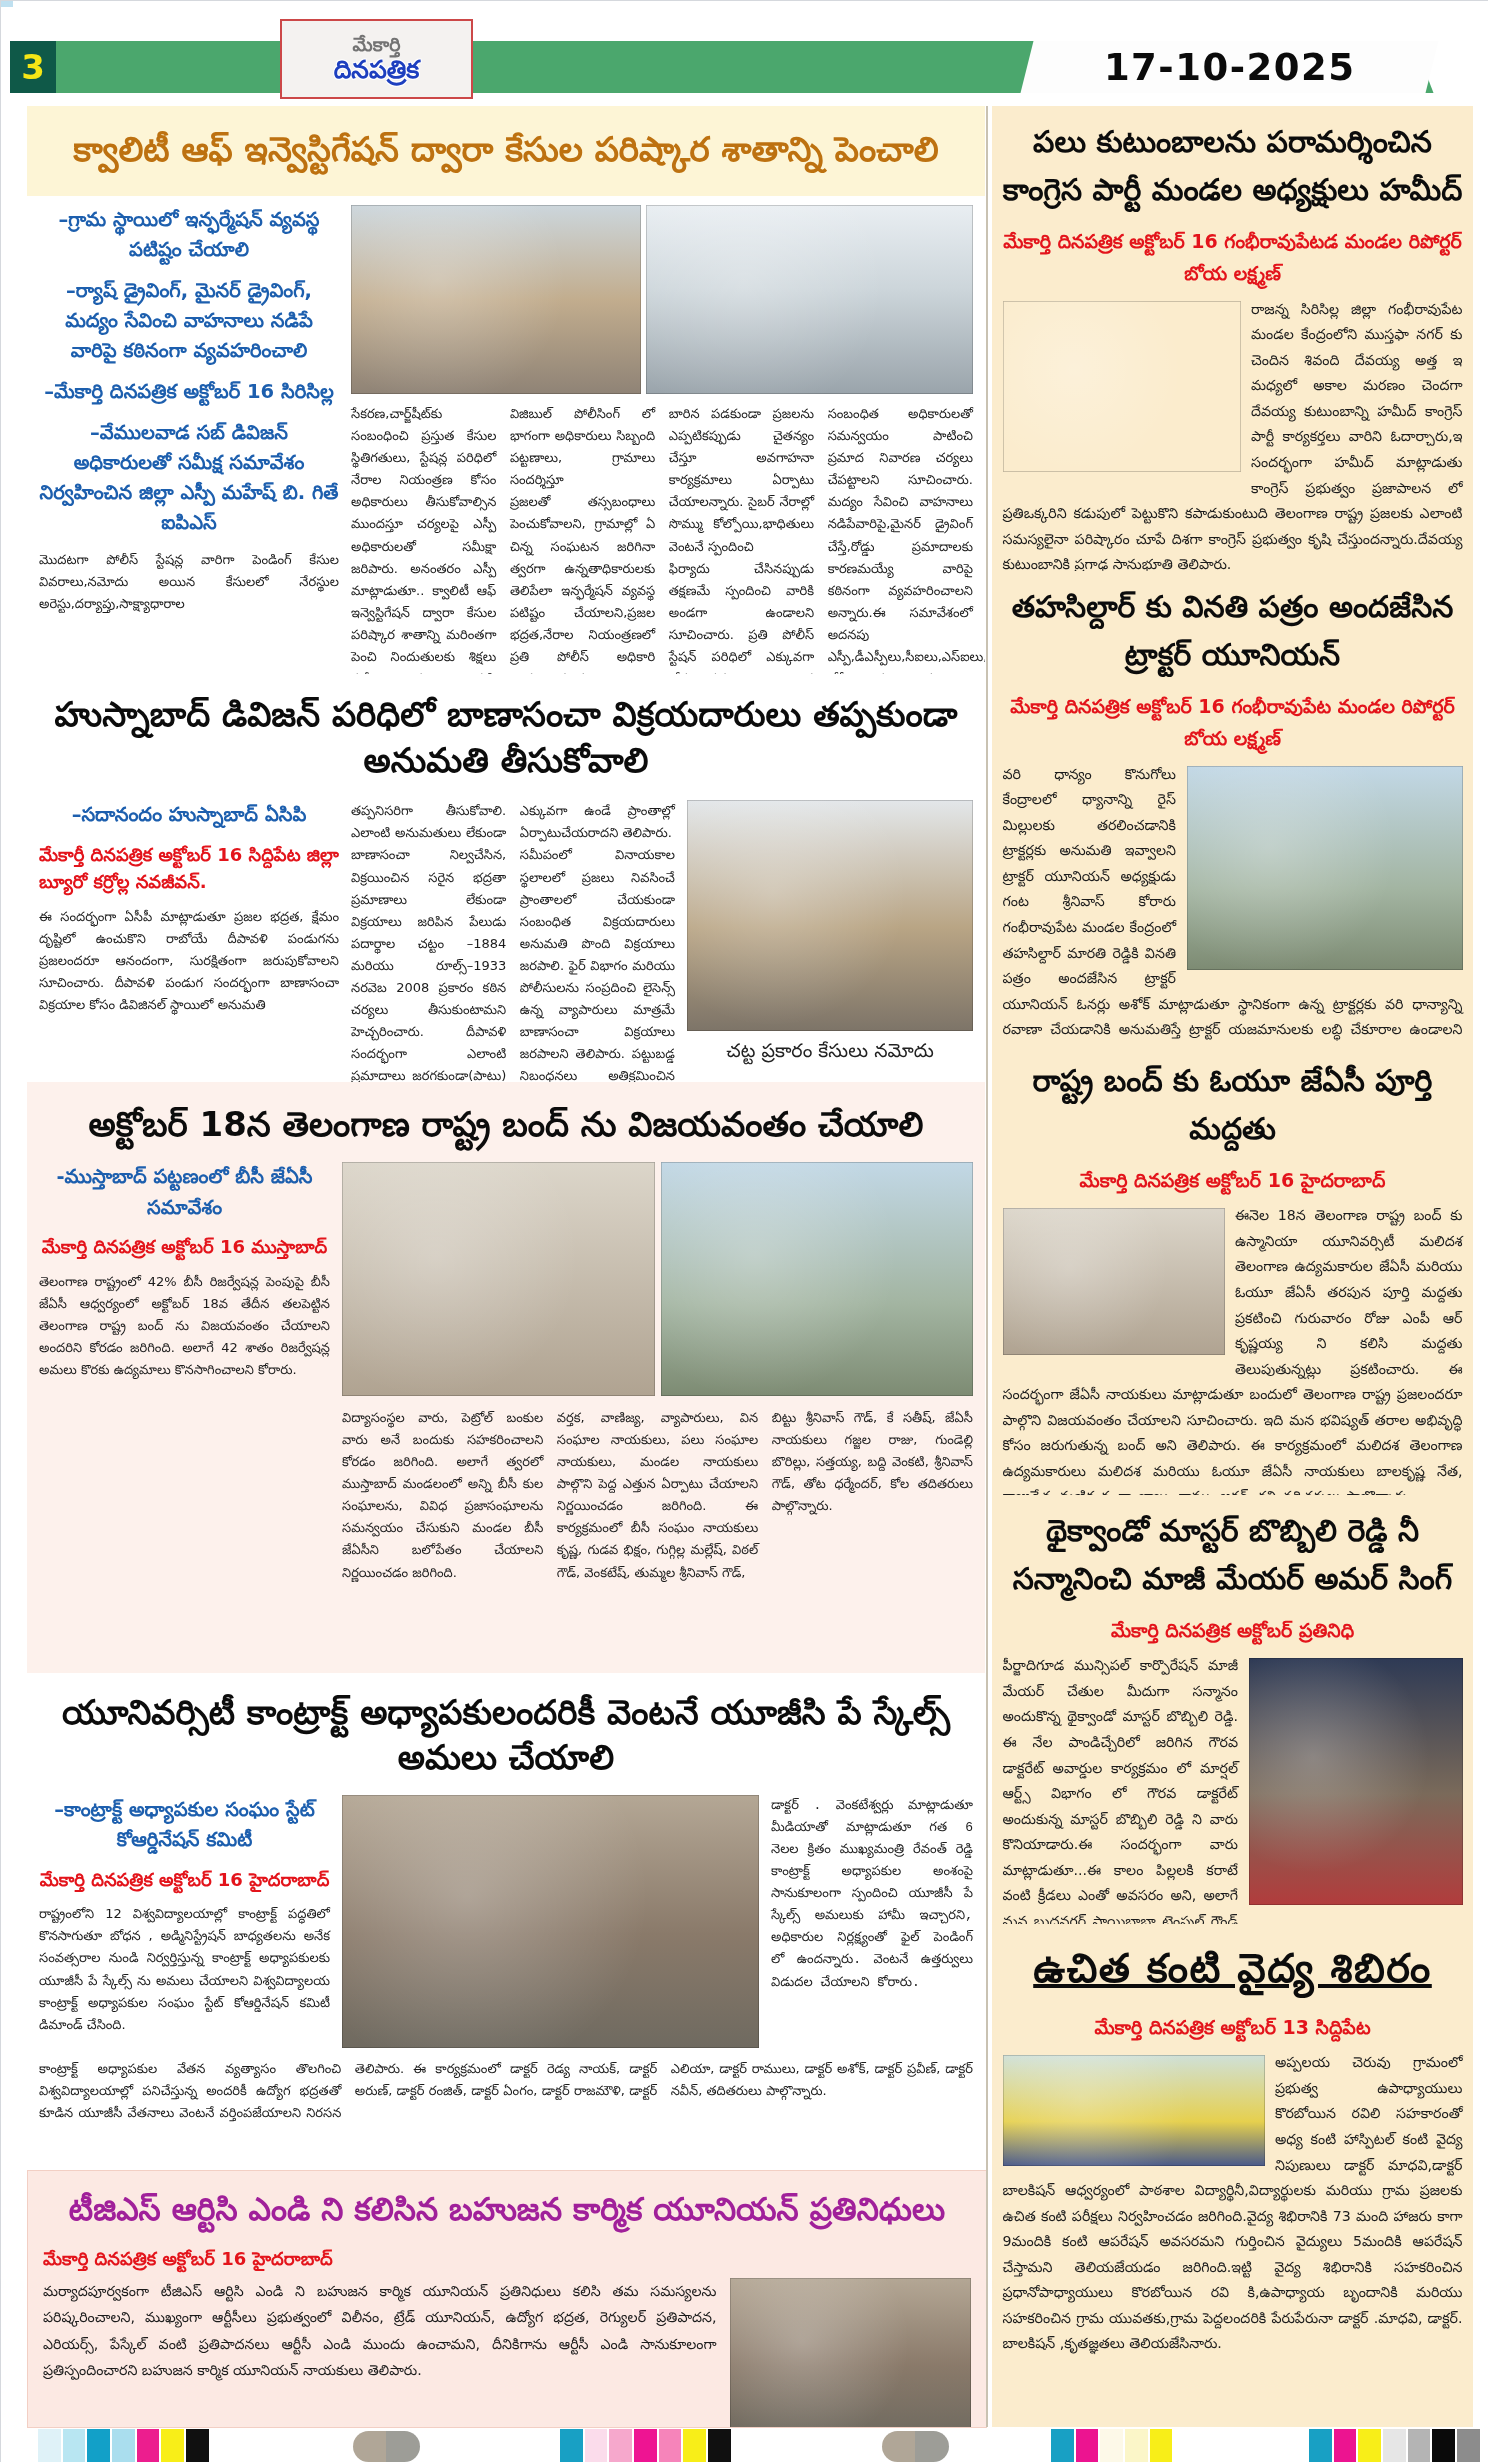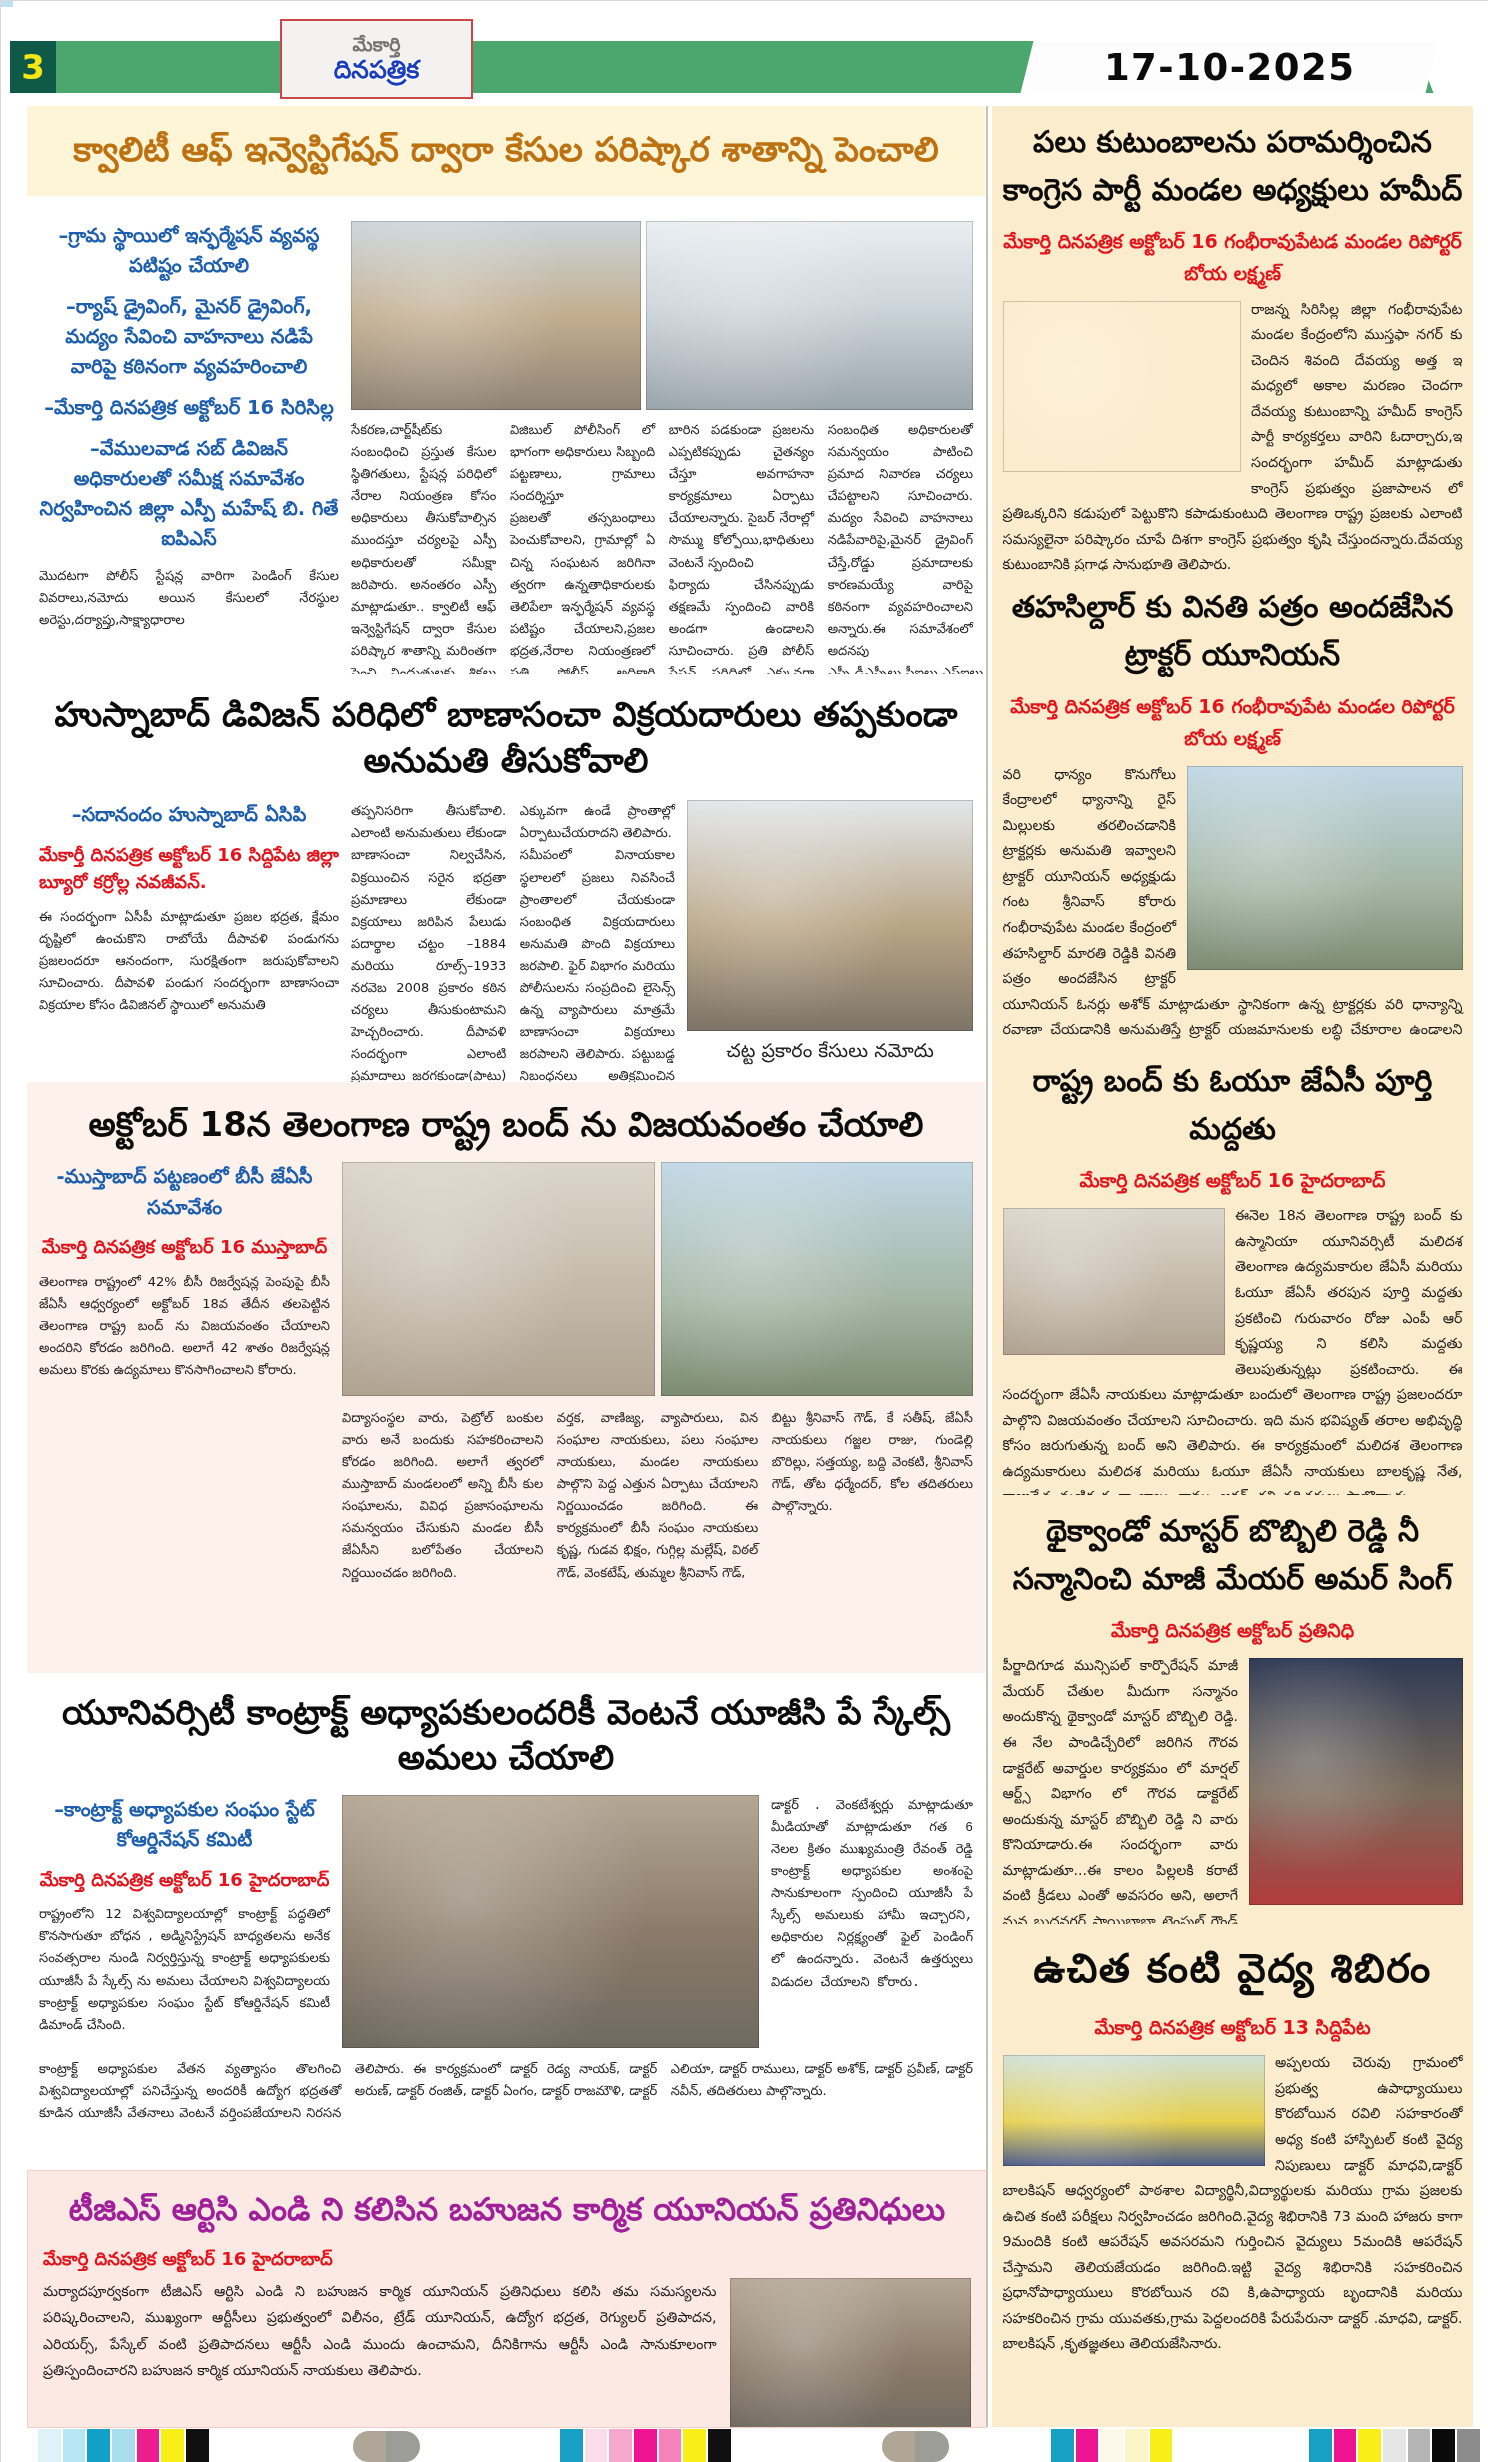--- a/index.html
+++ b/index.html
@@ -39,21 +39,21 @@
   .ph-crowd{background:linear-gradient(180deg,#dcd6ca 0%,#b0a391 100%);}
   .ph-school{background:linear-gradient(180deg,#cfe0d8 0%,#e6d04e 60%,#4a5a8a 100%);}
   .ph-grad{background:linear-gradient(180deg,#2e3a55 0%,#7a6a5a 55%,#b23c3c 100%);}
   .cap{font-size:19px;color:#222;text-align:center;margin-top:7.5px;}
 
   
   .lblock{position:absolute;left:26px;width:958px;overflow:hidden;}
   .l1{top:105px;height:568px;}
   .l1-head{background:#fdf5d6;padding:22.5px 12px 19.5px;color:#bd7110;font-size:34px;font-weight:bold;
         text-align:center;white-space:nowrap;overflow:hidden;}
-  .l1-body{display:flex;gap:12px;padding:9px 12px 0;margin-top:16px;}
+  .l1-body{display:flex;gap:12px;padding:9px 12px 0;}
   .l1-leadcol{width:300px;flex:none;}
   .l1-main{flex:1;min-width:0;}
   .l1-photos{display:flex;gap:4.5px;height:189px;}
   .l1-photos .p1{width:47%;}
   .l1-photos .p2{width:53%;}
   .cols4{column-count:4;column-gap:13.5px;margin-top:9px;}
   .cols3{column-count:3;column-gap:13.5px;}
   .cols2{column-count:2;column-gap:13.5px;}
   .leadgap{margin-bottom:10.5px;}
 
@@ -99,21 +99,21 @@
   .r1{height:465px;}
   .r1 .ph{float:left;width:238px;height:171px;margin:4.5px 10.5px 4.5px 0;}
   .r2{height:474px;}
   .r2 .ph{float:right;width:276px;height:204px;margin:4.5px 0 4.5px 10.5px;}
   .r3{height:450px;}
   .r3 .ph{float:left;width:222px;height:147px;margin:4.5px 10.5px 4.5px 0;}
   .r4{height:429px;}
   .r4 .ph{float:right;width:214px;height:247px;margin:4.5px 0 4.5px 10.5px;}
   .r5{height:480px;}
   .r5 .ph{float:left;width:262px;height:111px;margin:4.5px 10.5px 4.5px 0;}
-  .r5 .r-head{font-size:40px;letter-spacing:1.5px;}
+  .r5 .r-head{font-size:40px;letter-spacing:1.5px;text-decoration:underline;}
 
   
   .marks{position:absolute;left:0;top:2428px;width:1488px;height:34px;}
   .mg{position:absolute;top:0;display:flex;gap:2.2px;}
   .sw{display:inline-block;width:22.5px;height:33px;}
   .blob{position:absolute;top:1.5px;width:67px;height:31.5px;border-radius:15.7px;
         background:linear-gradient(90deg,#b0a697 50%,#9d9d97 50%);}
 </style>
 </head>
 <body>

